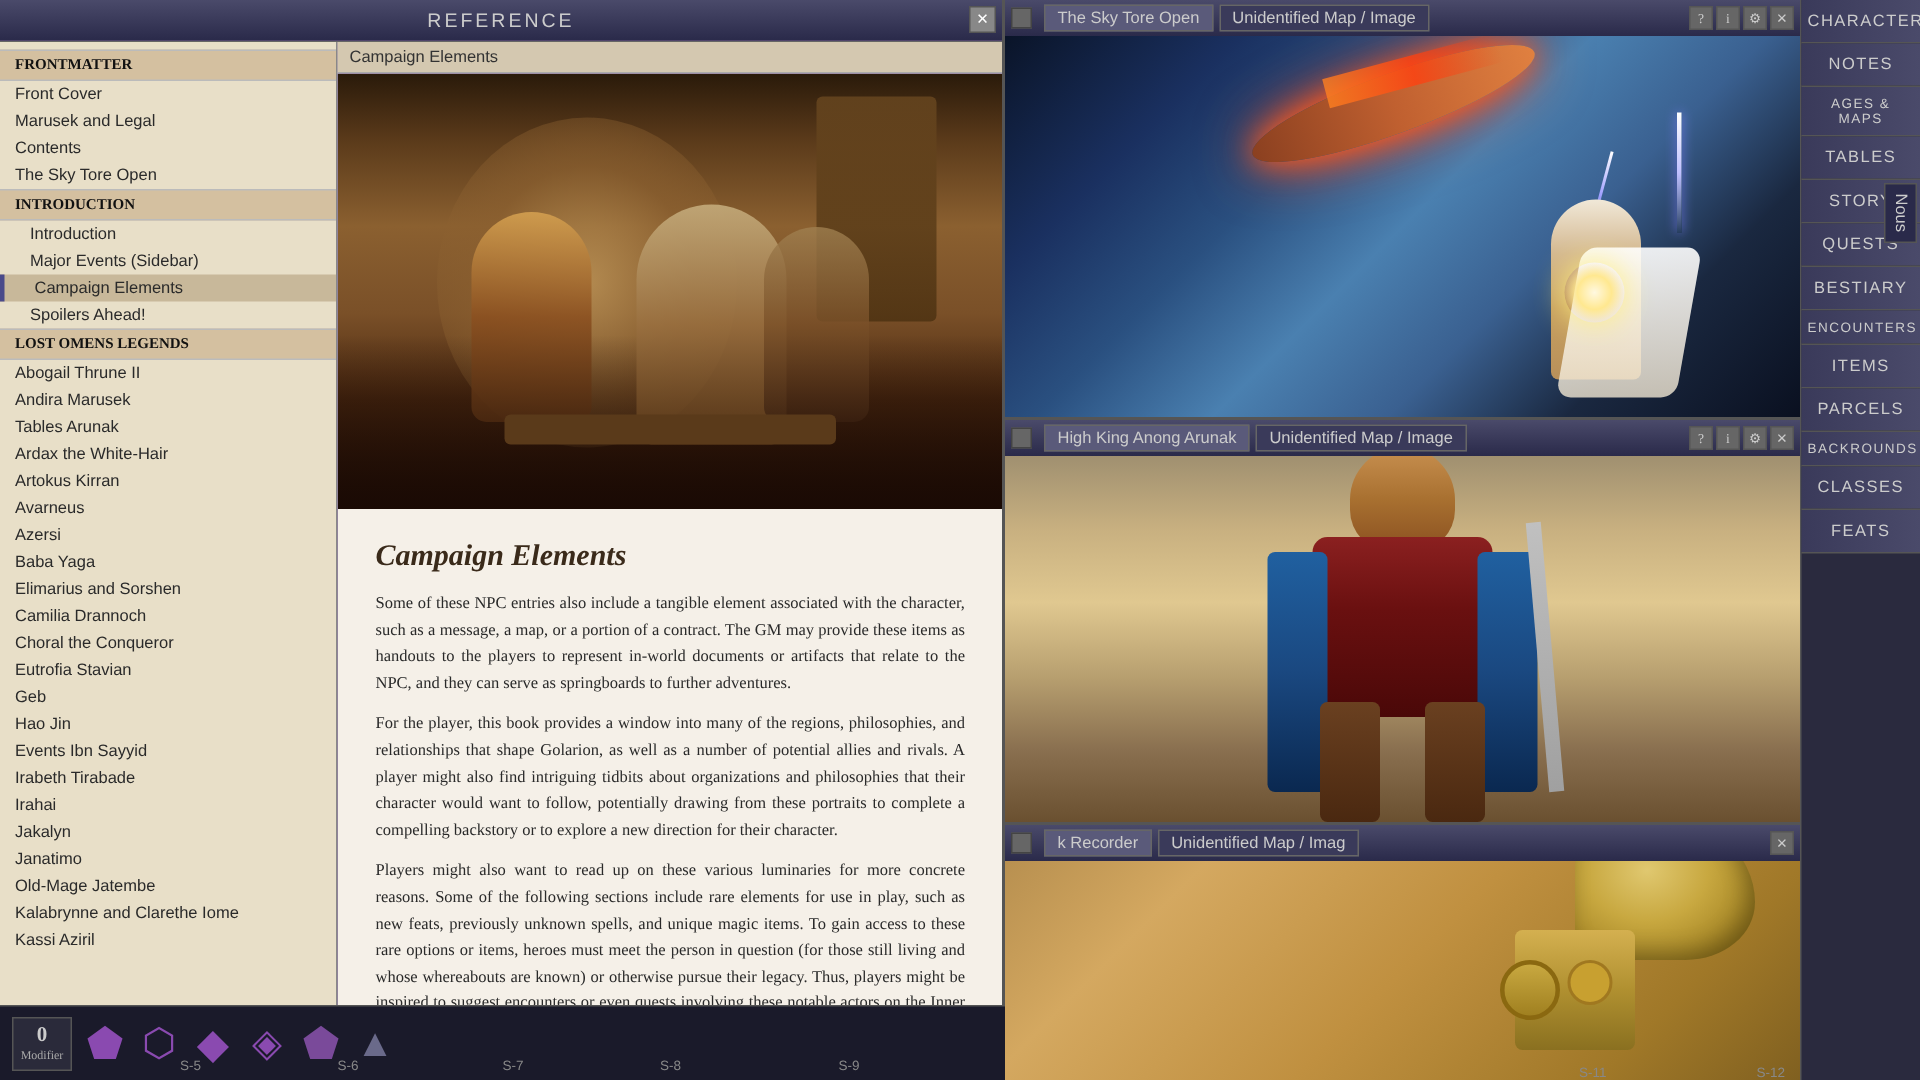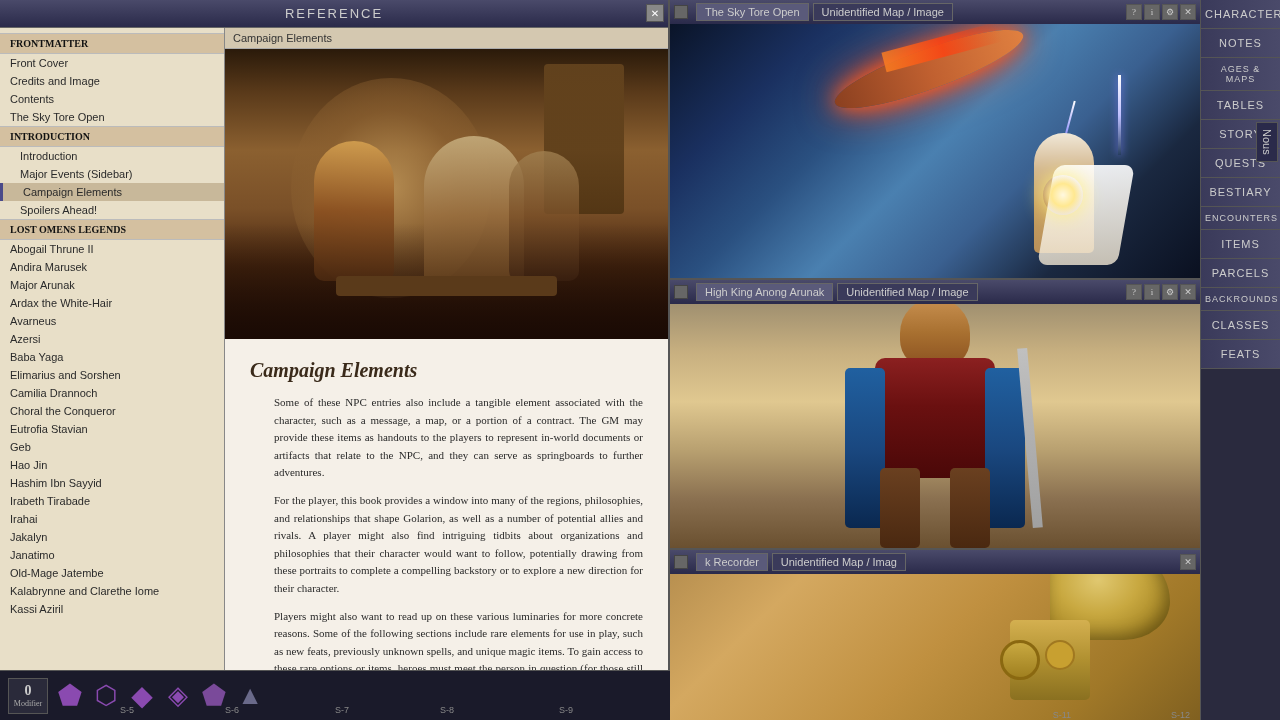--- a/index.html
+++ b/index.html
@@ -26,21 +26,21 @@
 
     
     .content-area { flex: 1; background: #f5f0e8; overflow-y: auto; }
     .content-image { width: 100%; height: 290px; object-fit: cover; background: linear-gradient(135deg, #8b7355 0%, #6b5a3e 30%, #4a3728 60%, #6b5a3e 100%); position: relative; overflow: hidden; }
     .tavern-scene { width: 100%; height: 100%; background: 
       linear-gradient(to bottom, #3a2a1a 0%, #6b4a2a 20%, #8b6540 50%, #4a3020 80%, #2a1a0a 100%);
       position: relative; }
 
     .content-text { padding: 20px 25px; }
     .content-heading { font-family: 'Palatino Linotype', serif; font-size: 20px; color: #3a2a1a; margin-bottom: 12px; font-style: italic; }
-    .content-paragraph { font-size: 11px; color: #2a2a2a; line-height: 1.6; margin-bottom: 10px; text-align: justify; margin-left: 24px; }
+    .content-paragraph { font-size: 11px; color: #2a2a2a; line-height: 1.6; margin-bottom: 10px; text-align: justify; }
 
     
     .content-nav { display: flex; align-items: center; justify-content: space-between; padding: 4px 10px; background: #d4c8b0; border-top: 1px solid #aaa; }
     .nav-btn { width: 24px; height: 24px; background: #888; border: 1px solid #666; color: #fff; cursor: pointer; display: flex; align-items: center; justify-content: center; font-size: 14px; }
     .nav-scrollbar { flex: 1; height: 12px; background: #ccc; border: 1px solid #999; margin: 0 8px; }
 
     
     .right-panel { width: 610px; height: 720px; display: flex; flex-direction: column; background: #1a1a2e; }
 
     
@@ -105,43 +105,44 @@
       <span class="reference-title">Reference</span>
       <div class="titlebar-close">✕</div>
     </div>
 
     <div class="reference-body">
 
       <div class="toc-panel">
 
         <div class="toc-section-header">FRONTMATTER</div>
         <div class="toc-item">Front Cover</div>
-        <div class="toc-item">Credits and Image</div>
+        <div class="toc-item">Marusek and Legal</div>
         <div class="toc-item">Contents</div>
         <div class="toc-item">The Sky Tore Open</div>
         <div class="toc-section-header">INTRODUCTION</div>
         <div class="toc-item sub">Introduction</div>
         <div class="toc-item sub">Major Events (Sidebar)</div>
         <div class="toc-item sub active">Campaign Elements</div>
         <div class="toc-item sub">Spoilers Ahead!</div>
         <div class="toc-section-header">LOST OMENS LEGENDS</div>
         <div class="toc-item">Abogail Thrune II</div>
         <div class="toc-item">Andira Marusek</div>
-        <div class="toc-item">Major Arunak</div>
+        <div class="toc-item">Tables Arunak</div>
         <div class="toc-item">Ardax the White-Hair</div>
+        <div class="toc-item">Artokus Kirran</div>
         <div class="toc-item">Avarneus</div>
         <div class="toc-item">Azersi</div>
         <div class="toc-item">Baba Yaga</div>
         <div class="toc-item">Elimarius and Sorshen</div>
         <div class="toc-item">Camilia Drannoch</div>
         <div class="toc-item">Choral the Conqueror</div>
         <div class="toc-item">Eutrofia Stavian</div>
         <div class="toc-item">Geb</div>
         <div class="toc-item">Hao Jin</div>
-        <div class="toc-item">Hashim Ibn Sayyid</div>
+        <div class="toc-item">Events Ibn Sayyid</div>
         <div class="toc-item">Irabeth Tirabade</div>
         <div class="toc-item">Irahai</div>
         <div class="toc-item">Jakalyn</div>
         <div class="toc-item">Janatimo</div>
         <div class="toc-item">Old-Mage Jatembe</div>
         <div class="toc-item">Kalabrynne and Clarethe Iome</div>
         <div class="toc-item">Kassi Aziril</div>
       </div>
 
       <div style="flex:1; display:flex; flex-direction:column;">

